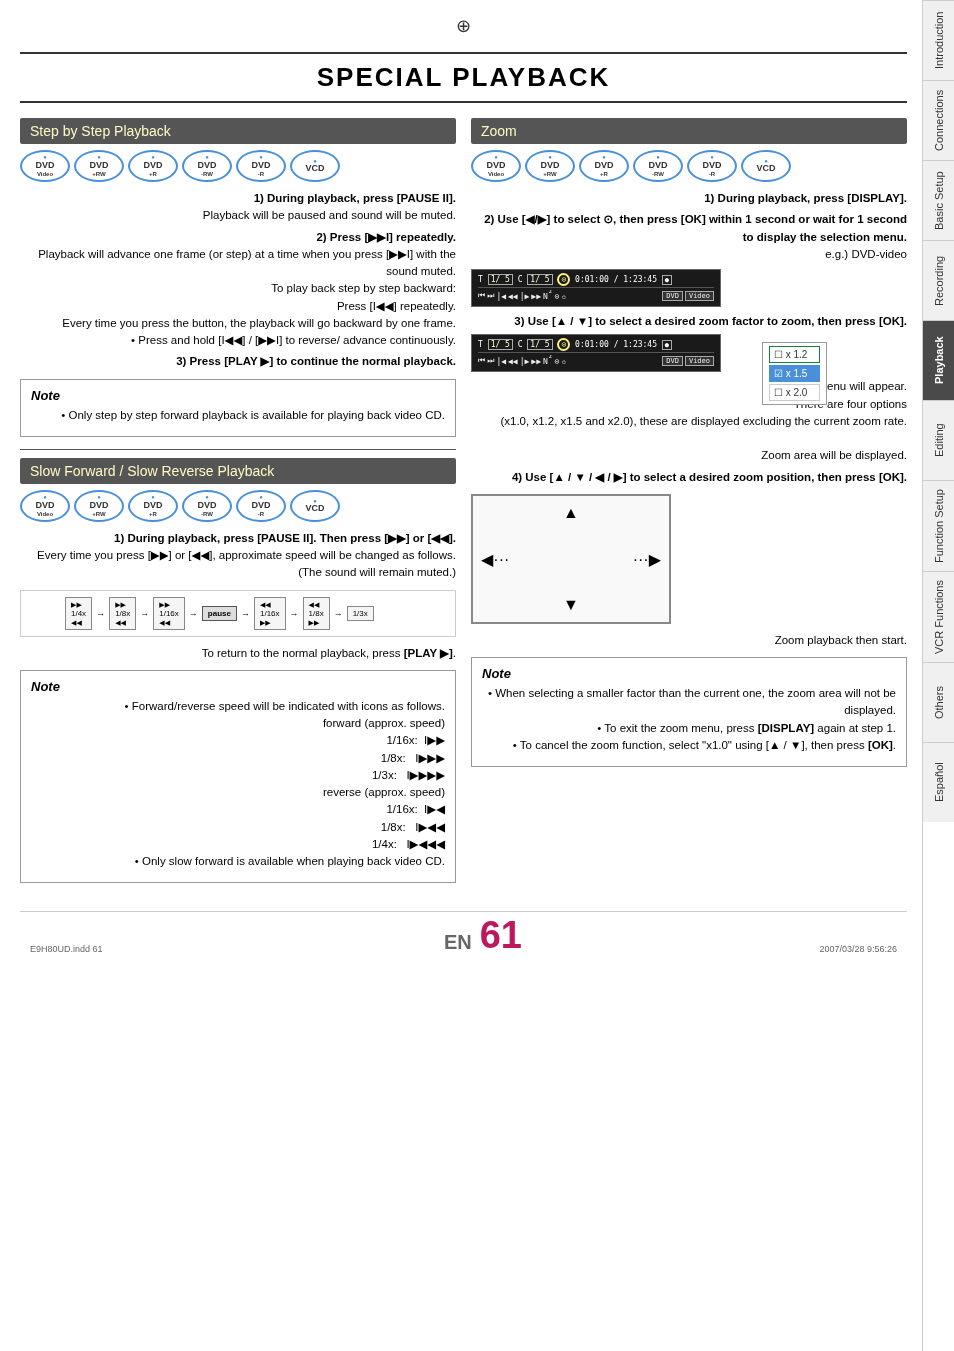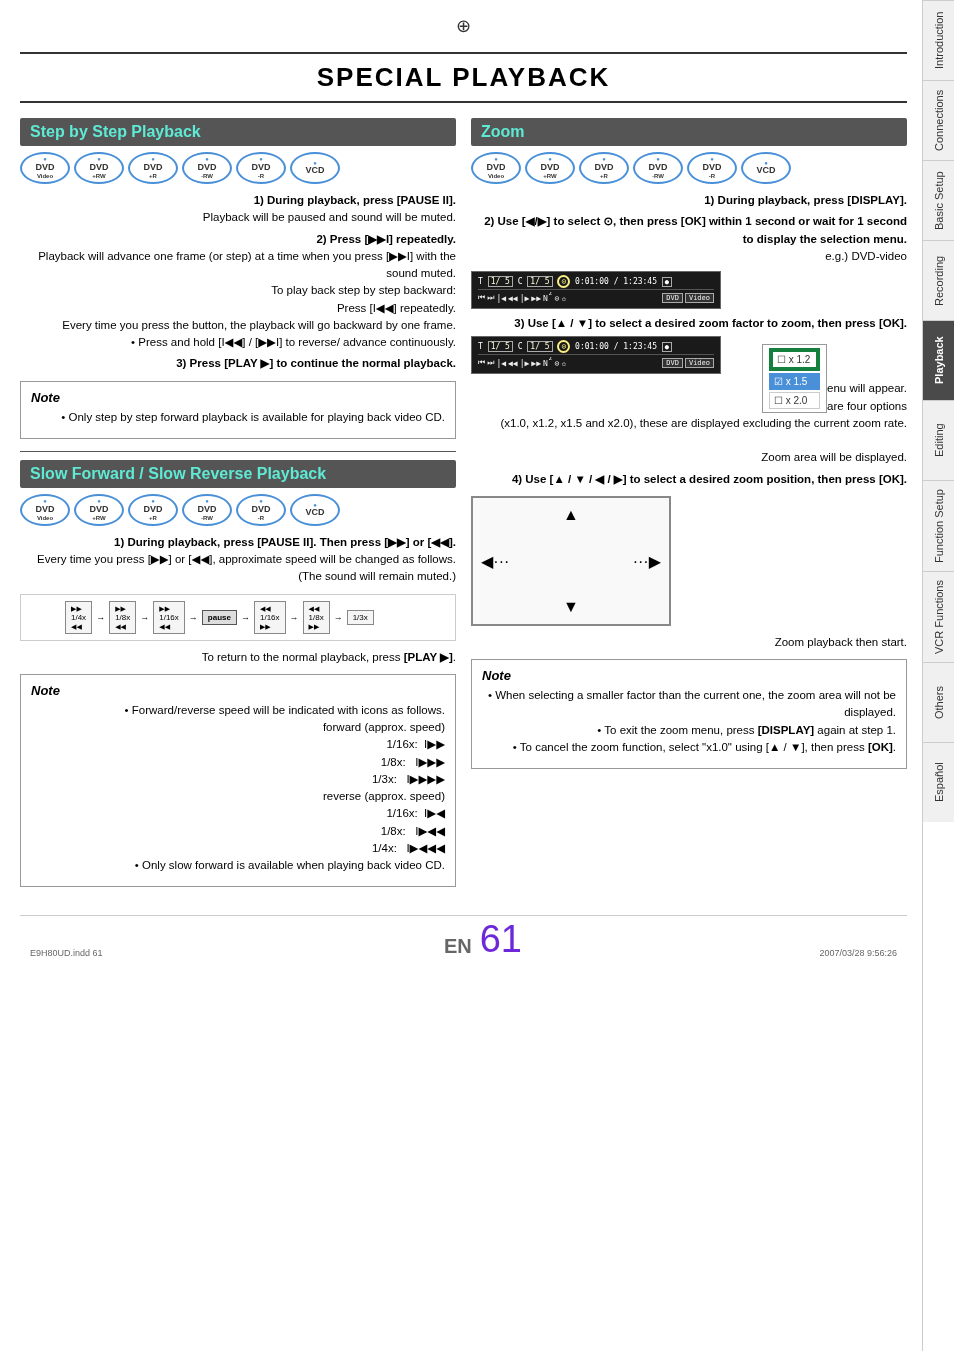--- a/index.html
+++ b/index.html
@@ -85,23 +85,23 @@
       flex: 1;
     }
 
     .col-right {
       flex: 1;
     }
 
     
     .section-header {
       background: #555;
-      color: #5eead4;
-      font-size: 16px;
-      font-weight: bold;
+      color: #fef9c3;
+      font-size: 14px;
+      font-weight: normal;
       padding: 5px 10px;
       margin-bottom: 6px;
       border-radius: 2px;
     }
 
     
     .disc-icons {
       display: flex;
       gap: 4px;
       margin-bottom: 8px;
@@ -199,22 +199,22 @@
       margin-top: 20px;
       padding: 0 10px;
       border-top: 1px solid #ccc;
       padding-top: 4px;
       font-size: 9px;
       color: #666;
     }
 
     .en-number {
       font-size: 38px;
-      font-weight: normal;
-      color: #6d28d9;
+      font-weight: bold;
+      color: #be185d;
       line-height: 1;
     }
 
     .en-label {
       font-size: 20px;
       font-weight: bold;
       margin-right: 4px;
     }
 
     .page-number-area {
@@ -569,21 +569,21 @@
                 <span>▶▶</span>
                 <span>Ν΅</span>
                 <span>⊙</span>
                 <span>✩</span>
               <span style="margin-left:auto;border:1px solid #aaa;padding:0 3px;font-size:7px;background:#333;">DVD</span>
               <span style="border:1px solid #aaa;padding:0 3px;font-size:7px;background:#333;">Video</span>
             </div>
           </div>
 
           <div style="position:absolute;right:80px;top:8px;border:1px solid #999;background:#fff;padding:3px 6px;z-index:10;width:65px;">
-            <div style="font-size:10px;padding:2px 4px;border:4px solid #15803d;margin-bottom:2px;background:#fff;color:#333;">☐ x 1.2</div>
+            <div style="font-size:10px;padding:2px 4px;border:1px solid #15803d;margin-bottom:2px;background:#fff;color:#333;">☐ x 1.2</div>
             <div style="font-size:10px;padding:2px 4px;border:1px solid #4a90d9;margin-bottom:2px;background:#4a90d9;color:#fff;">☑ x 1.5</div>
             <div style="font-size:10px;padding:2px 4px;border:1px solid #ccc;background:#fff;color:#333;">☐ x 2.0</div>
           </div>
         </div>
 
         <p class="body-text">
           Zoom menu will appear.<br>
           There are four options<br>
           (x1.0, x1.2, x1.5 and x2.0), these are displayed excluding the current zoom rate.<br>
           <br>

